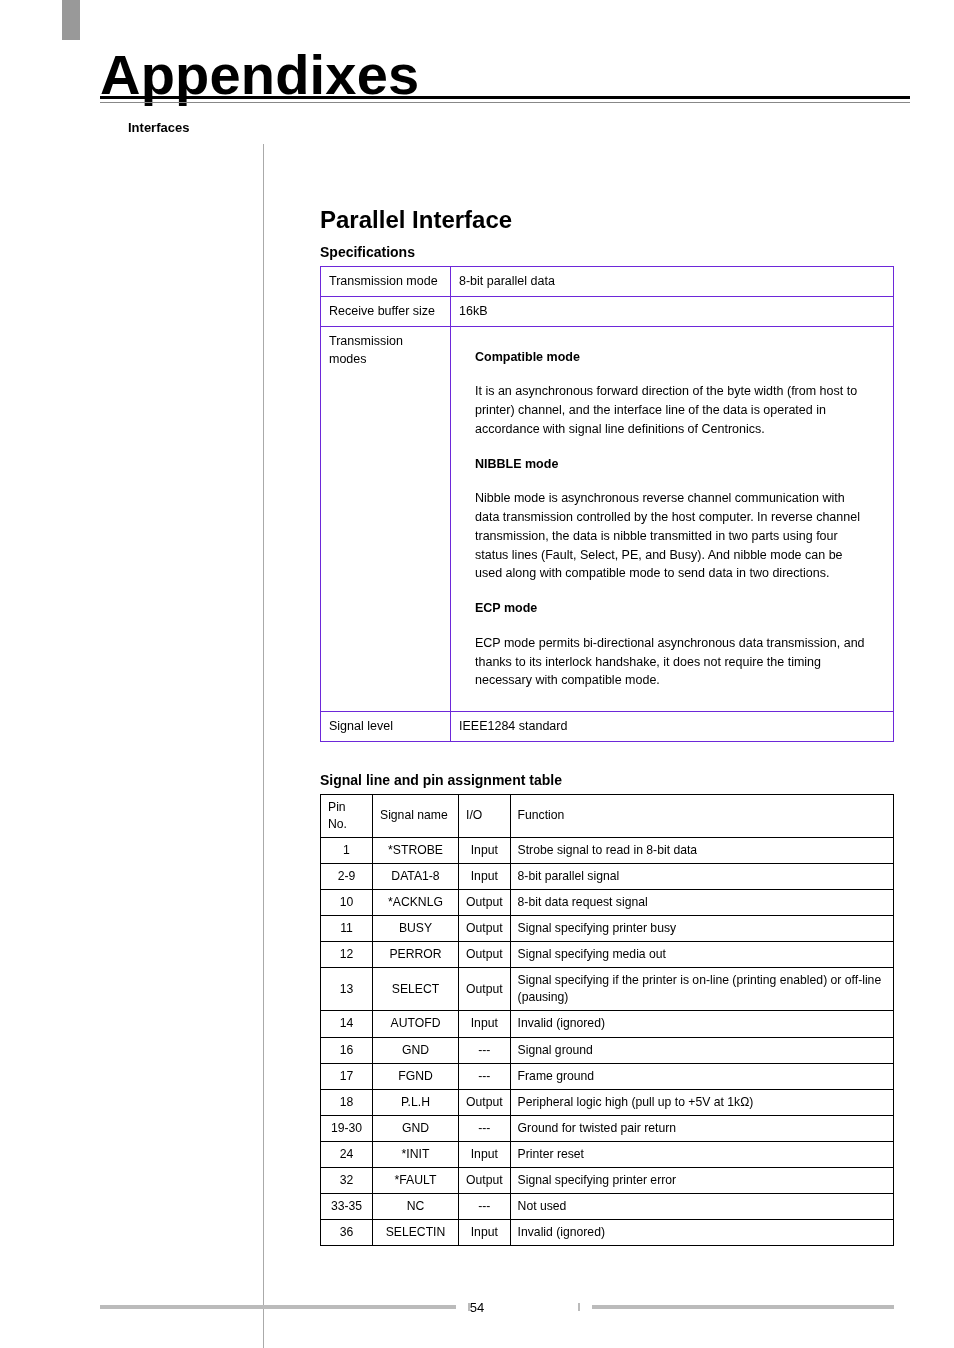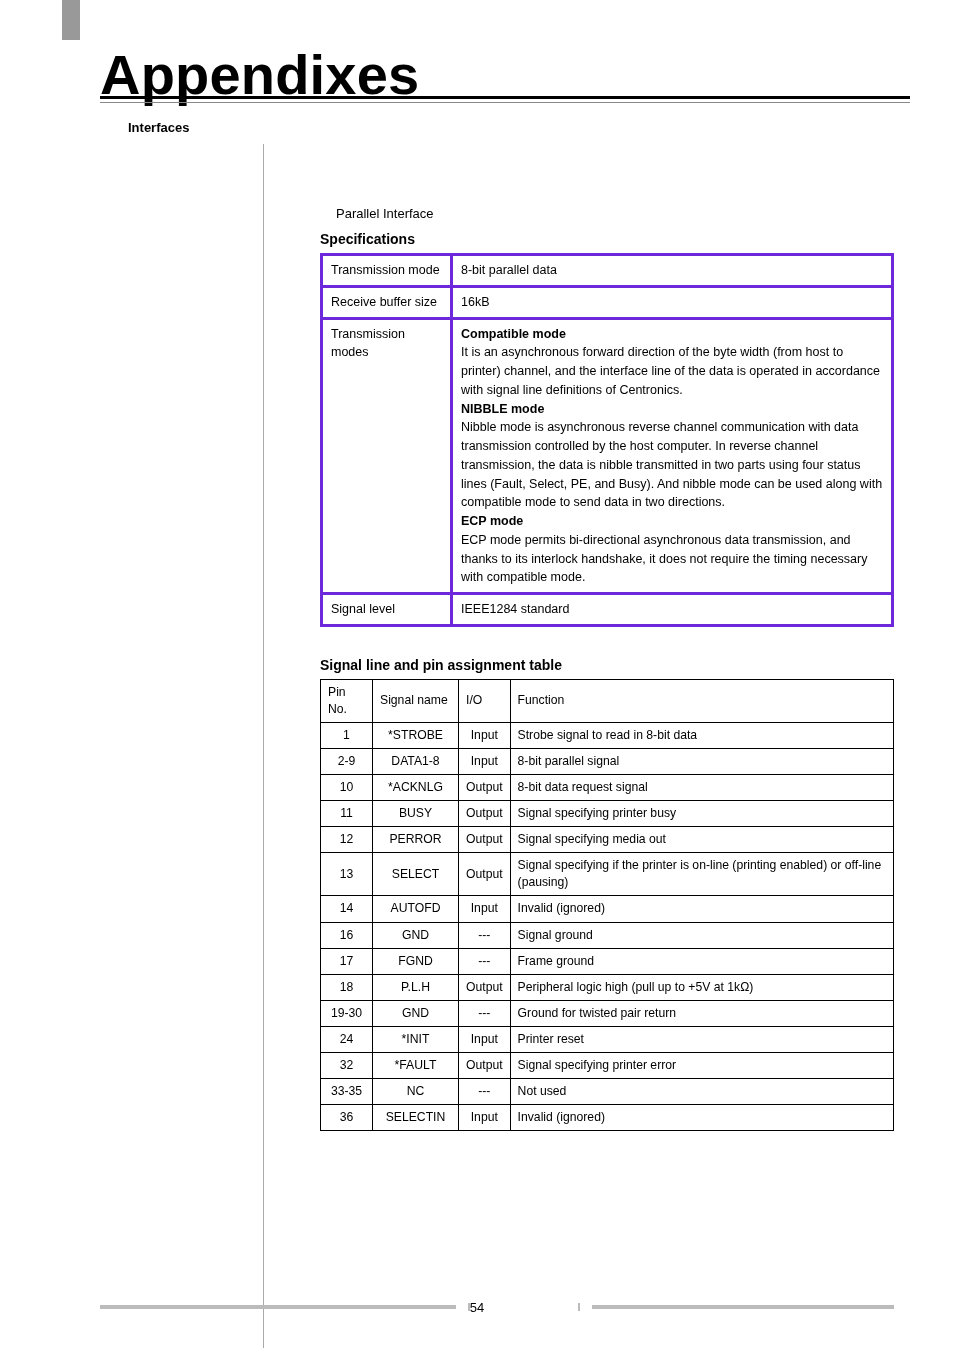--- a/index.html
+++ b/index.html
@@ -30,34 +30,34 @@
   position: absolute; left: 128px; top: 120px;
   font-size: 13px; font-weight: 700;
 }
 .vrule {
   position: absolute; left: 263px; top: 144px; width: 1px; height: 1260px; background: #aaa;
 }
 .content {
   position: absolute; left: 320px; top: 206px; right: 60px;
 }
 .h2 {
-  font-size: 13px; font-weight: 400; margin-bottom: 10px; margin-left: 16px;
+  font-size: 24px; font-weight: 700; margin-bottom: 10px;
 }
 .h3 {
   font-size: 14px; font-weight: 700; margin-bottom: 6px;
 }
 .spec-table {
   width: 100%; border-collapse: collapse; font-size: 12.5px; line-height: 1.5;
   margin-bottom: 30px;
 }
 .spec-table td {
-  border: 3px solid #6d28d9; padding: 5px 8px; vertical-align: top;
+  border: 1px solid #6d28d9; padding: 5px 8px; vertical-align: top;
 }
 .spec-table td.k { width: 130px; }
-.modes-body p { margin: 0; }
+.modes-body p { margin: 16px; }
 .modes-body .m-title { font-weight: 700; }
 .pin-table {
   width: 100%; border-collapse: collapse; font-size: 12.2px; line-height: 1.4;
 }
 .pin-table th, .pin-table td {
   border: 1px solid #000; padding: 4px 7px; text-align: left; font-weight: normal;
 }
 .pin-table td.c { text-align: center; }
 .pin-table th { font-weight: normal; }
 .footer {

